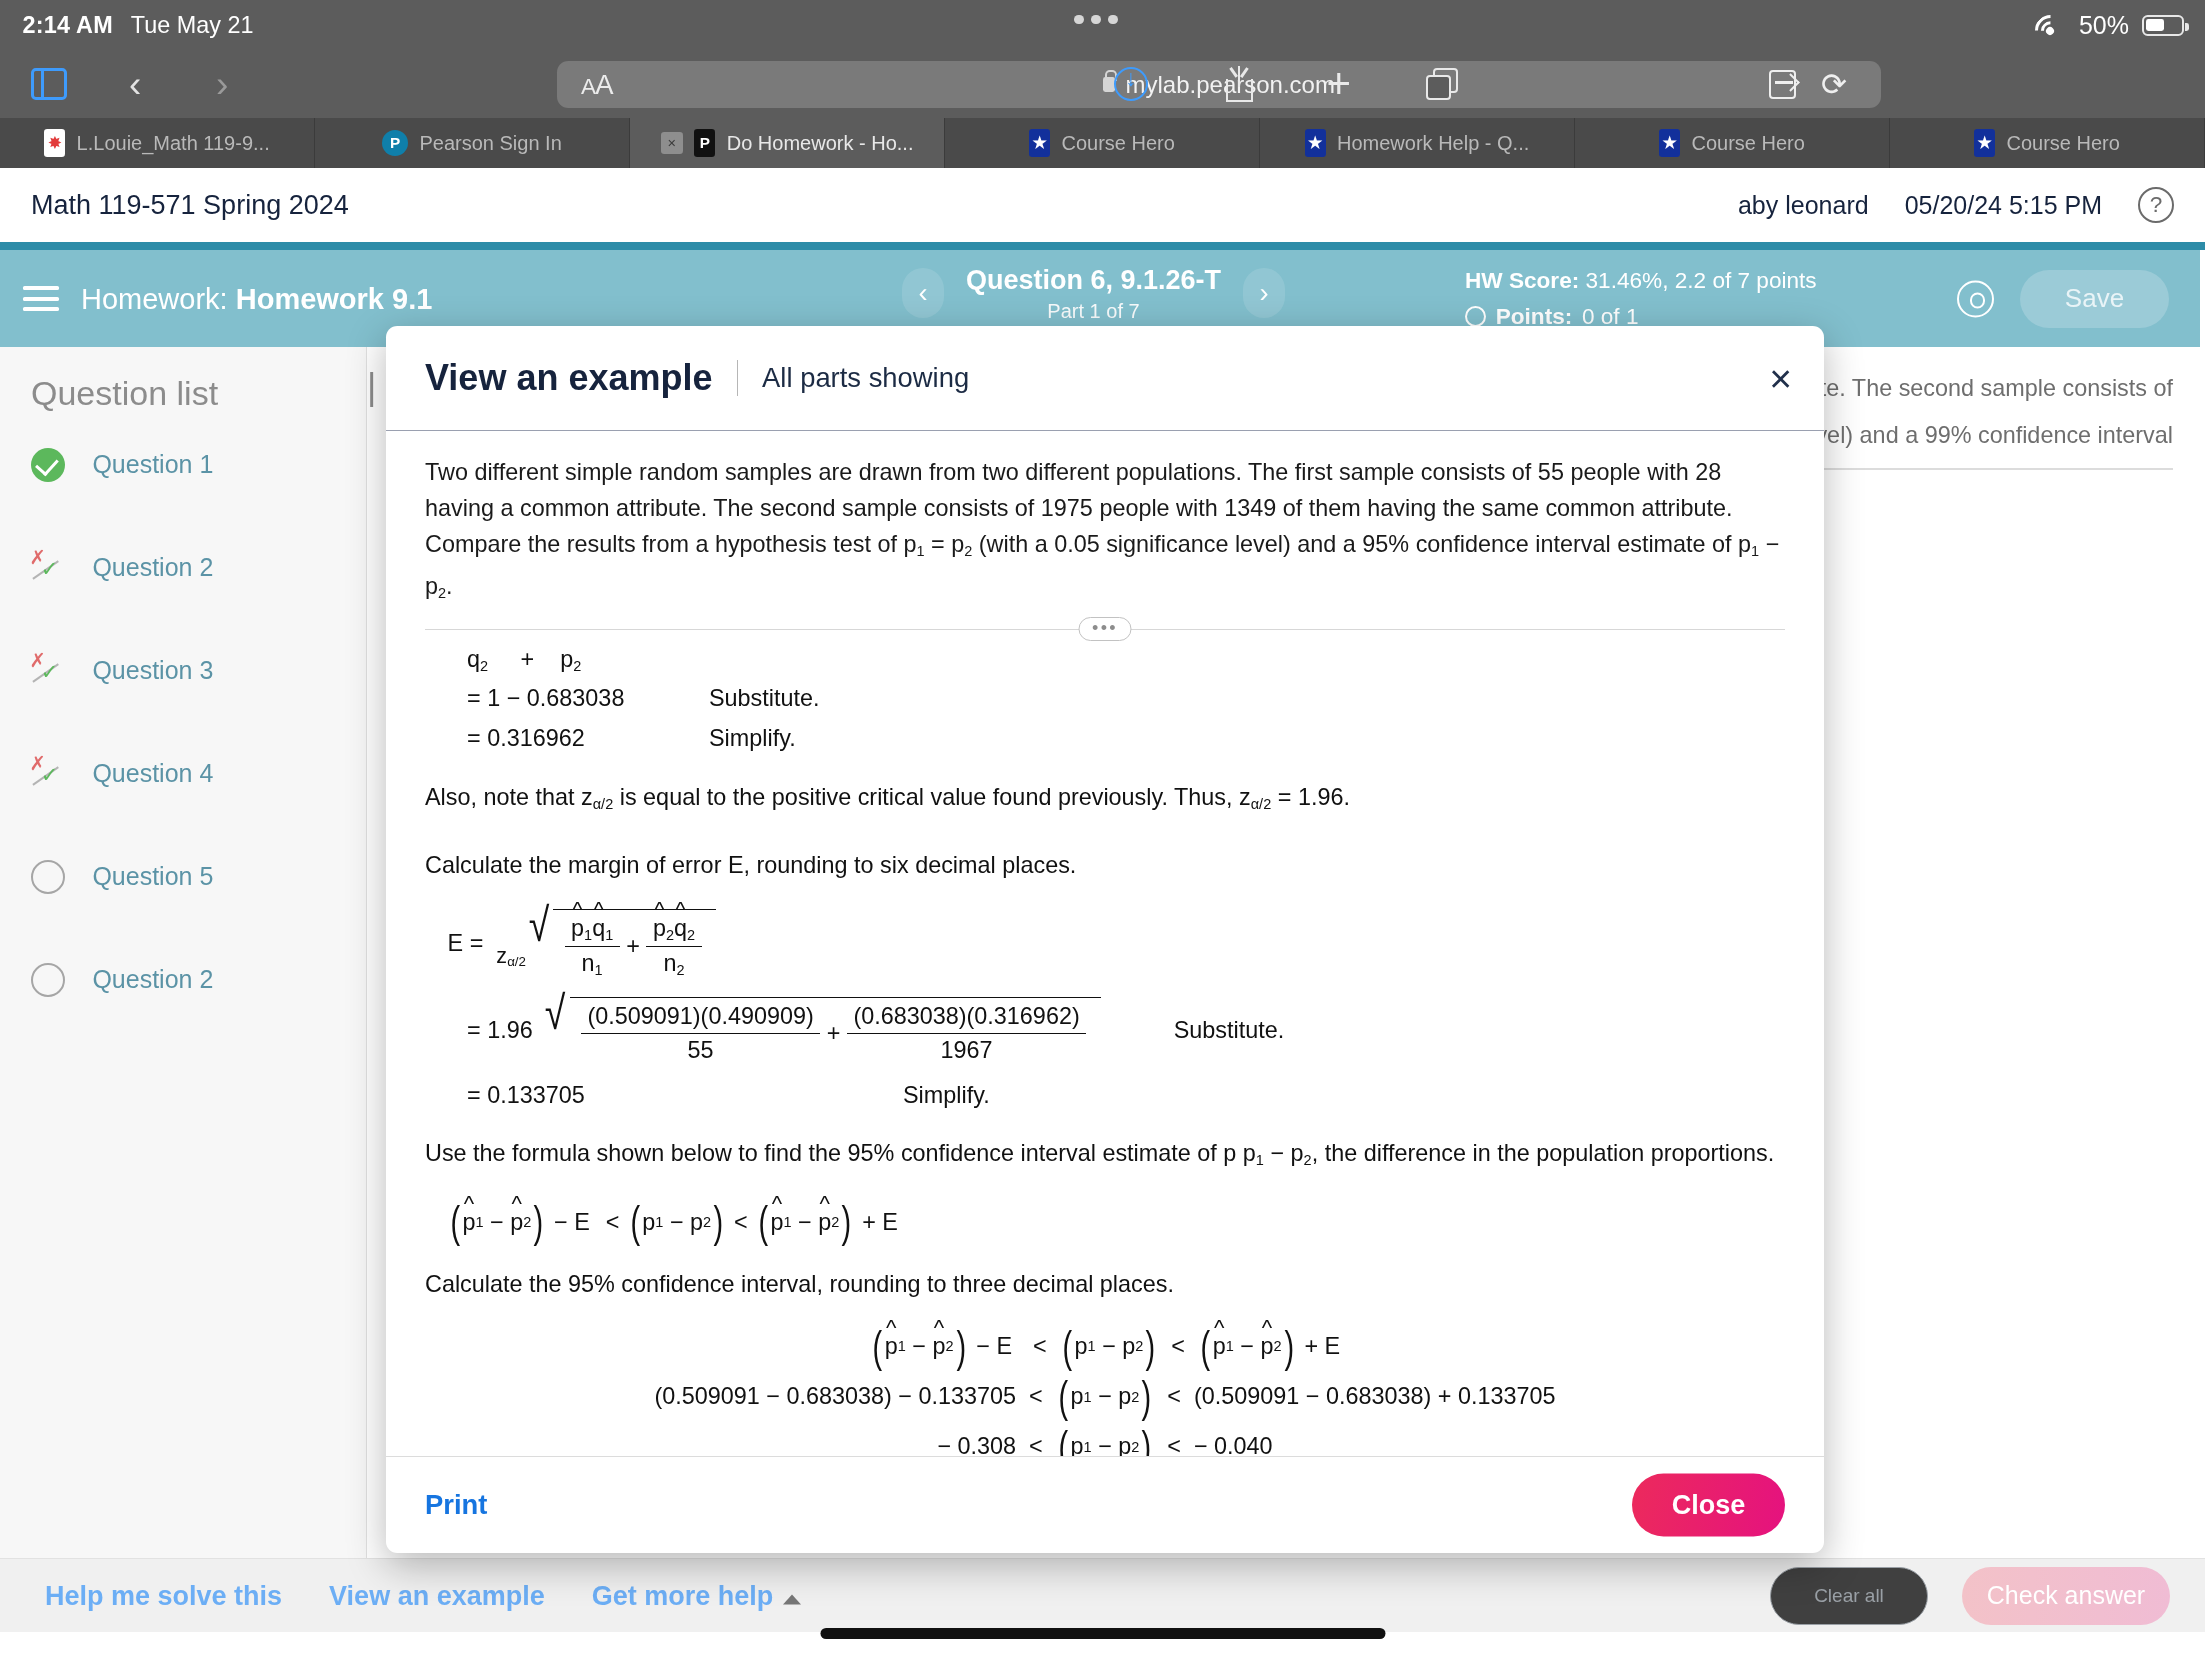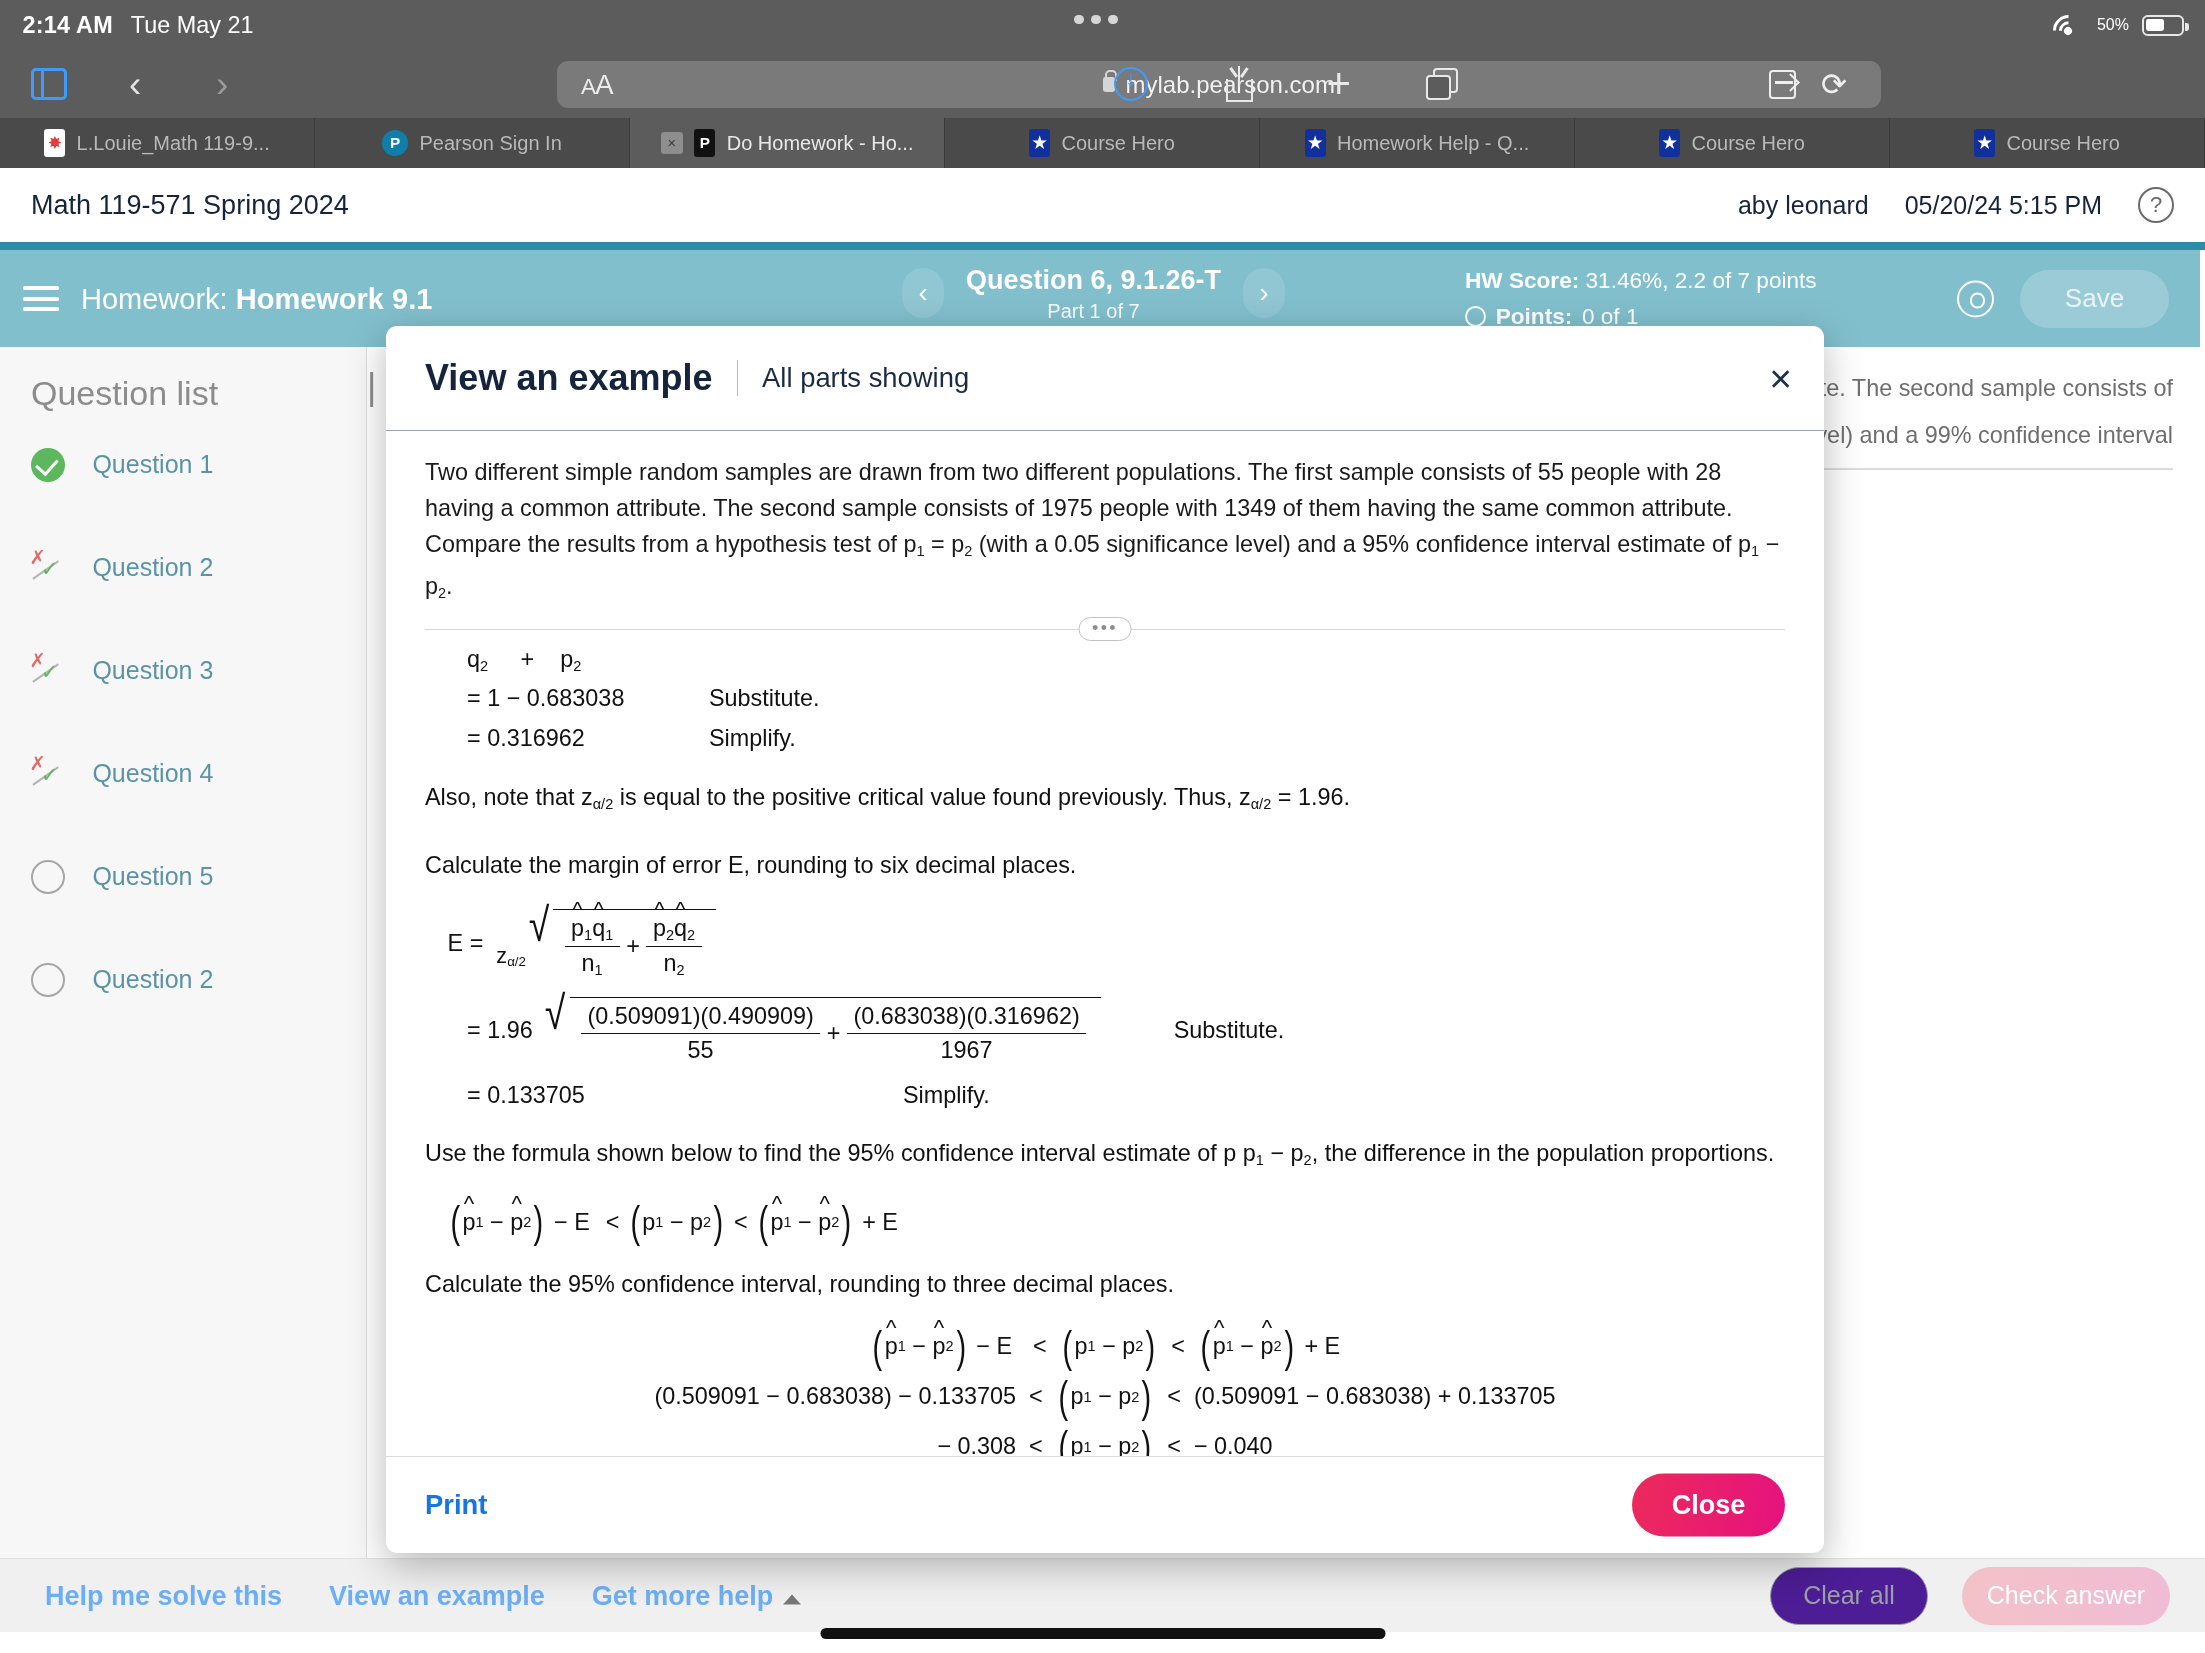--- a/index.html
+++ b/index.html
@@ -16,21 +16,21 @@
     position: absolute; top: 0; left: 0; width: 2205px; height: 50px;
     background: #5c5c5c; color: #ffffff;
     display: flex; align-items: center;
   }
   .sb-left { position: absolute; left: 22.6px; display: flex; align-items: baseline; gap: 18px; }
   .sb-time { font-size: 23.4px; font-weight: 600; letter-spacing: 0.2px; }
   .sb-date { font-size: 23.4px; font-weight: 500; }
   .sb-dots { position: absolute; left: 1074px; top: 14.5px; display: flex; gap: 7.3px; }
   .sb-dots i { width: 9.7px; height: 9.7px; border-radius: 50%; background: #d6d6d6; display: block; }
   .sb-right { position: absolute; right: 21px; display: flex; align-items: center; gap: 13px; }
-  .sb-pct { font-size: 16px; font-weight: 500; }
+  .sb-pct { font-size: 25px; font-weight: 500; }
   .wifi { width: 31px; height: 22.6px; position: relative; }
   .wifi span { position: absolute; border: 3.2px solid #fff; border-bottom-color: transparent;
                border-left-color: transparent; border-right-color: transparent; border-radius: 50%; }
   .wifi .a { width: 31px; height: 31px; left: 0; top: 1.6px; transform: rotate(-45deg); }
   .wifi .b { width: 19.4px; height: 19.4px; left: 5.7px; top: 7.3px; transform: rotate(-45deg); }
   .wifi .c { width: 8px; height: 8px; left: 11.3px; top: 13px; transform: rotate(-45deg);
              border: 4px solid #fff; border-radius: 50%; }
   .batt { width: 42px; height: 21px; border: 2.4px solid #e8e8e8; border-radius: 5.7px; position: relative; }
   .batt::after { content:''; position:absolute; right:-6.5px; top:6.5px; width:4px; height:8px;
                  background:#e8e8e8; border-radius:0 2.4px 2.4px 0; }
@@ -157,22 +157,22 @@
   
   .bottombar { position:absolute; left:0; top:1558px; width:2205px; height:74px;
                background:#f0f0f0; border-top:0.8px solid #e2e2e2;}
   .helplinks { position:absolute; left:45px; top:50%; transform:translateY(-50%);
                display:flex; gap:47px; align-items:center; color:#6caef5; font-size:27px; font-weight:600;}
   .helplinks span { cursor:pointer; }
   .caretup { width:0;height:0;border-left:9px solid transparent;border-right:9px solid transparent;
              border-bottom:10.5px solid #777; display:inline-block; margin-left:9.7px;}
   .btn-clear { position:absolute; right:277px; top:50%; transform:translateY(-50%);
                width:158px; height:58px; border:1.6px solid #9aa0a6; border-radius:29px; color:#9aa0a6;
-               display:flex; align-items:center; justify-content:center; font-size:25px; cursor:pointer;
-               background:#4c1d95;}
+               display:flex; align-items:center; justify-content:center; font-size:19px; cursor:pointer;
+               background:#404040;}
   .btn-check { position:absolute; right:35px; top:50%; transform:translateY(-50%);
                width:208px; height:58px; border-radius:29px; color:#fff; font-size:25px;
                display:flex; align-items:center; justify-content:center; cursor:pointer;
                background:linear-gradient(90deg,#f3c2c8,#f0bcd4);}
   .homebar { position:absolute; left:50%; transform:translateX(-50%); bottom:14.5px;
              width:565px; height:10.5px; background:#111; border-radius:5.7px;}
 
   
   .overlay { position:absolute; inset:0; }
   .modal { position:absolute; left:386px; top:326px; width:1438px; height:1227px;

